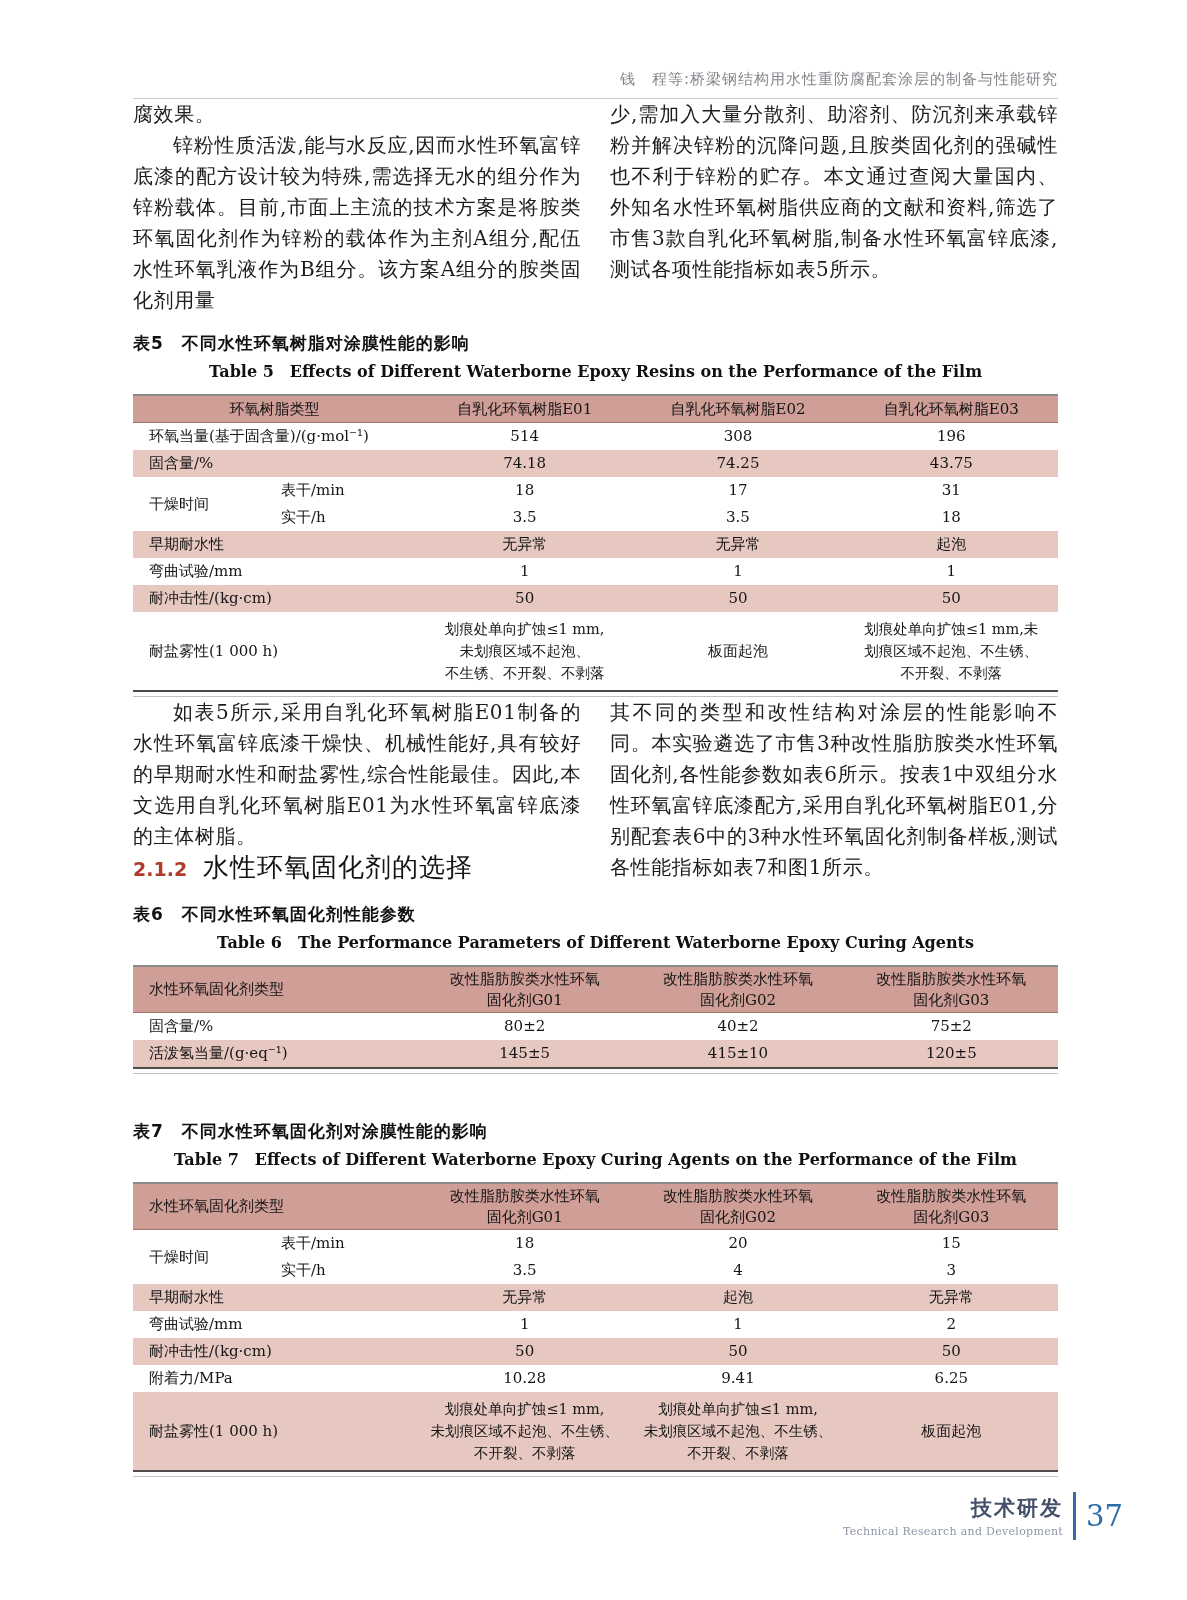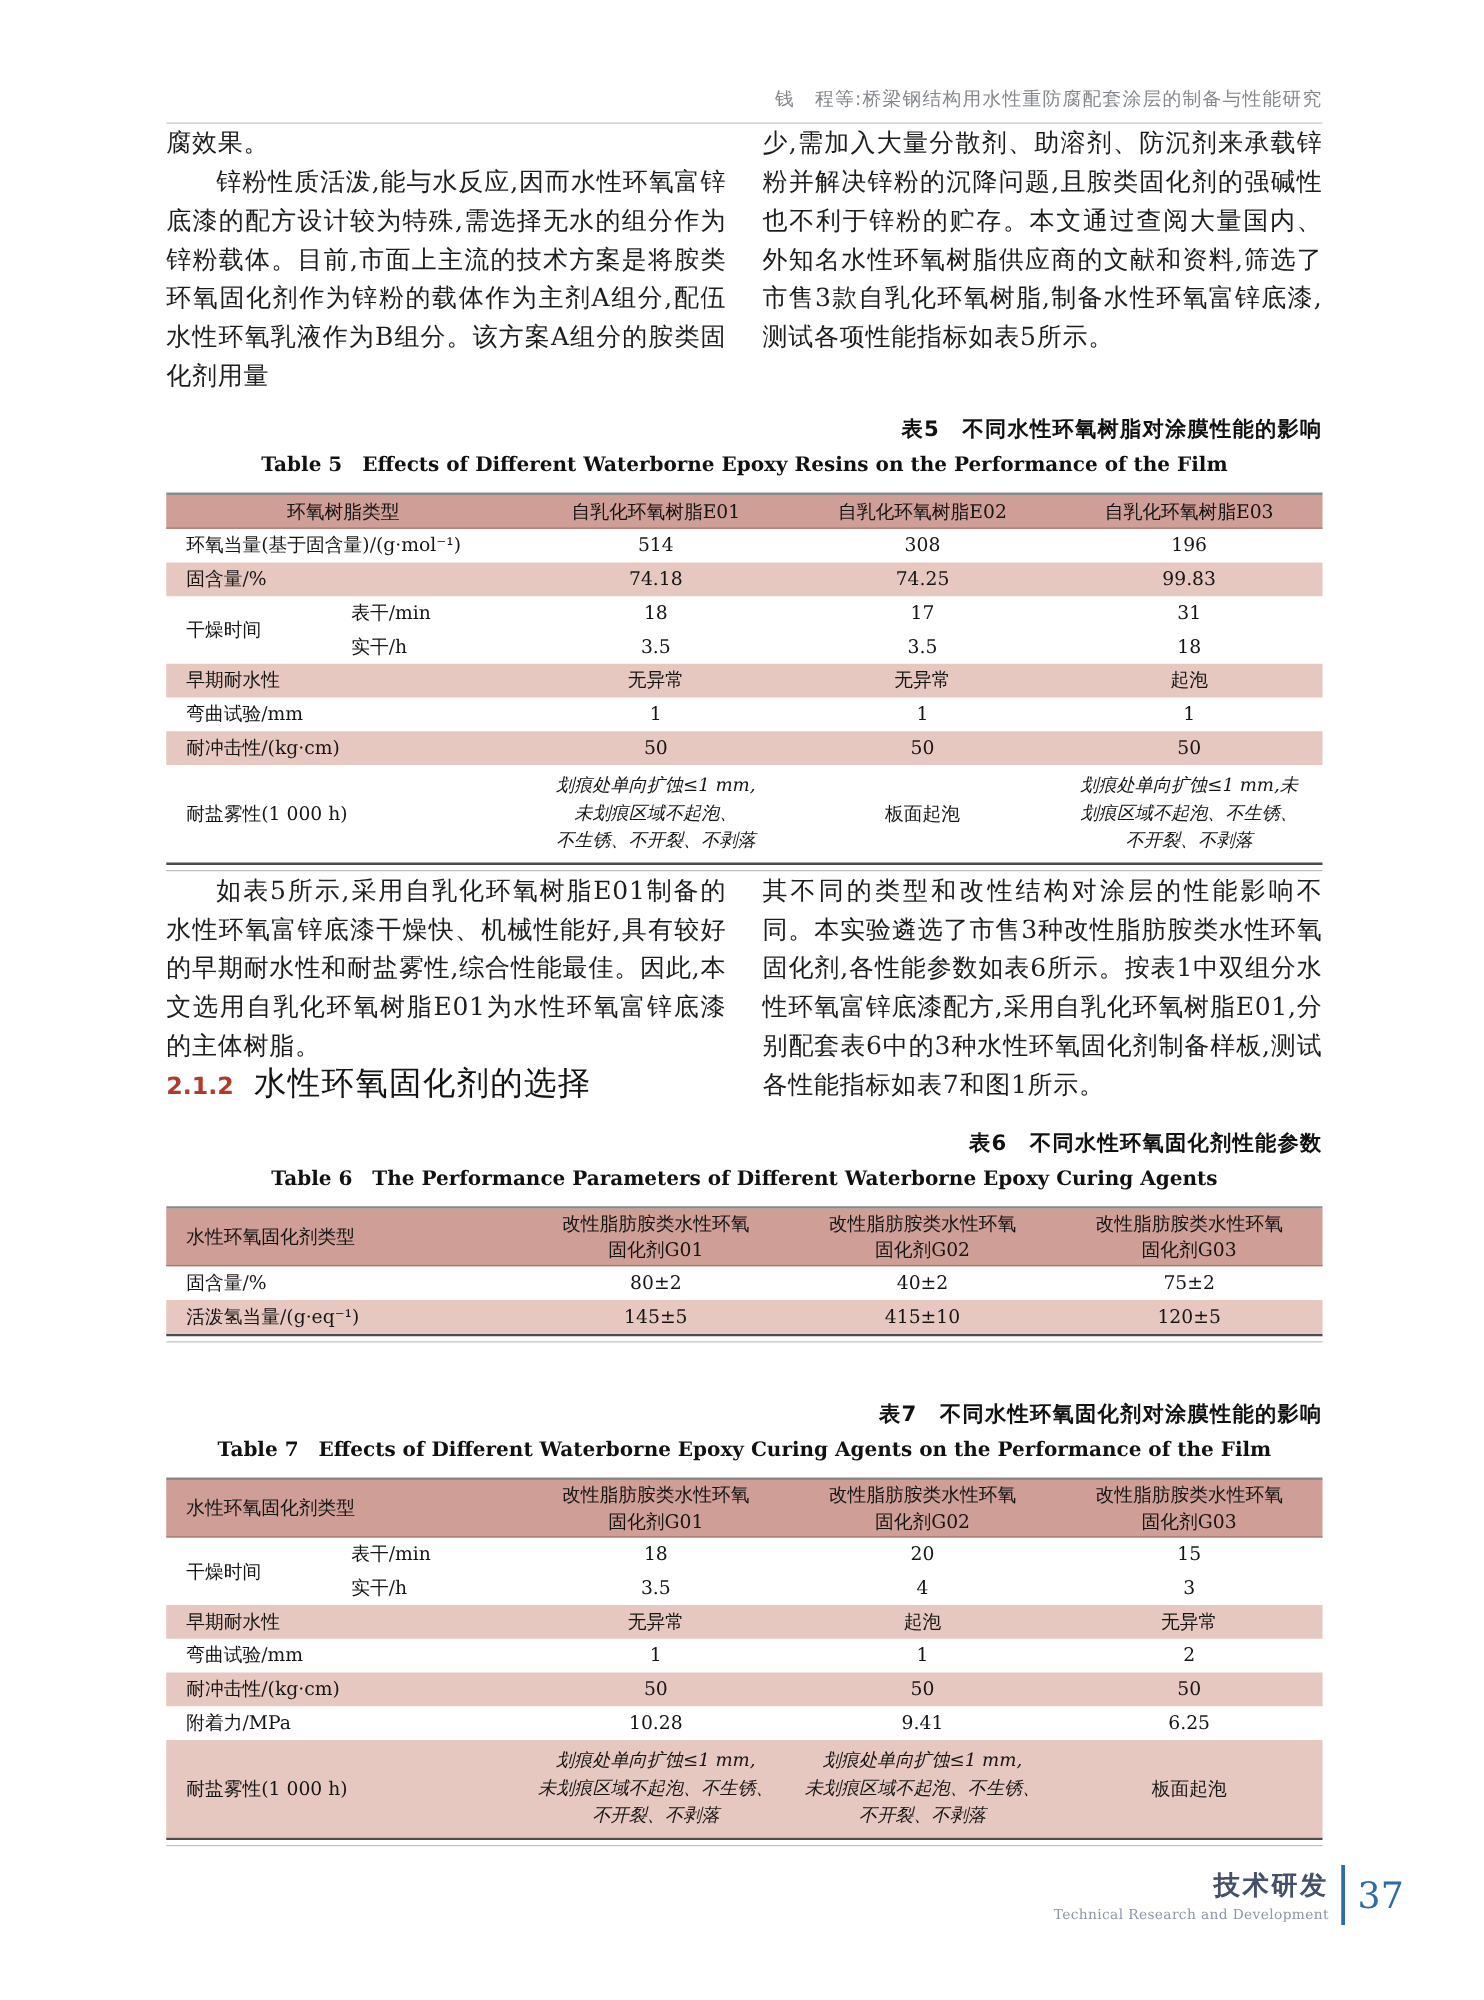--- a/index.html
+++ b/index.html
@@ -28,40 +28,40 @@
   .col p{margin:0;}
   .indent{text-indent:2em;}
 
   .section-head{display:flex;align-items:baseline;font-family:"DejaVu Sans","Liberation Sans",sans-serif;}
   .sec-no{color:#b23a2b;font-size:19px;font-weight:bold;margin-right:16px;letter-spacing:0;}
   .sec-title{font-size:26px;color:#141414;letter-spacing:1px;}
 
   .tblock{margin-top:28px;}
   .tblock.first{margin-top:10px;}
   .tbl-title-cn{
-    text-align:right;font-size:17px;font-weight:bold;letter-spacing:1px;
+    text-align:left;font-size:17px;font-weight:bold;letter-spacing:1px;
     font-family:"DejaVu Sans","Liberation Sans",sans-serif;color:#111;margin-top:16px;
   }
   .tbl-title-en{text-align:center;font-size:16px;font-weight:bold;margin-top:7px;color:#111;}
 
   .ptable{
     margin-top:11px;border-top:2px solid #8a8a8a;border-bottom:2.5px solid #4c4c4c;
     font-size:15px;color:#151515;
   }
   .rule-light{border-bottom:1.5px solid #c2c2c2;margin-top:4px;}
 
   .trow{display:grid;grid-template-columns:285px 1fr 1fr 1fr;align-items:center;min-height:27px;}
   .thead{background:var(--pink-dark);border-bottom:1px solid var(--head-rule);min-height:27px;}
   .thead.tall{min-height:46px;}
   .shade{background:var(--pink-light);}
   .tcell{padding:1px 2px;}
   .tlabel{padding-left:16px;text-align:left;}
   .thead .tlabel.centered{text-align:center;padding-left:0;}
   .tval{text-align:center;white-space:pre-line;line-height:21px;}
-  .multiline{line-height:22px;padding:6px 2px;font-size:14.5px;font-style:italic;}
+  .multiline{line-height:22px;padding:6px 2px;font-size:14.5px;}
 
   .group{grid-template-columns:130px 1fr;}
   .glabel{padding-left:16px;font-family:Liberation Serif, serif;}
   .gsubrow{display:grid;grid-template-columns:155px 1fr 1fr 1fr;align-items:center;min-height:27px;}
   .sublabel{padding-left:18px;text-align:left;}
 
   .footer{position:absolute;top:1492px;right:64px;display:flex;align-items:center;}
   .f-left{text-align:right;}
   .f-cn{
     font-size:21px;font-weight:bold;color:#44506a;letter-spacing:2px;
@@ -101,21 +101,21 @@
         <div class="trow">
           <div class="tcell tlabel">环氧当量(基于固含量)/(g·mol⁻¹)</div>
           <div class="tcell tval">514</div>
           <div class="tcell tval">308</div>
           <div class="tcell tval">196</div>
         </div>
         <div class="trow shade">
           <div class="tcell tlabel">固含量/%</div>
           <div class="tcell tval">74.18</div>
           <div class="tcell tval">74.25</div>
-          <div class="tcell tval">99.83</div>
+          <div class="tcell tval">43.75</div>
         </div>
         <div class="trow group">
           <div class="tcell glabel">干燥时间</div>
           <div class="gsub">
             <div class="gsubrow">
               <div class="tcell sublabel">表干/min</div>
               <div class="tcell tval">18</div>
               <div class="tcell tval">17</div>
               <div class="tcell tval">31</div>
             </div>

